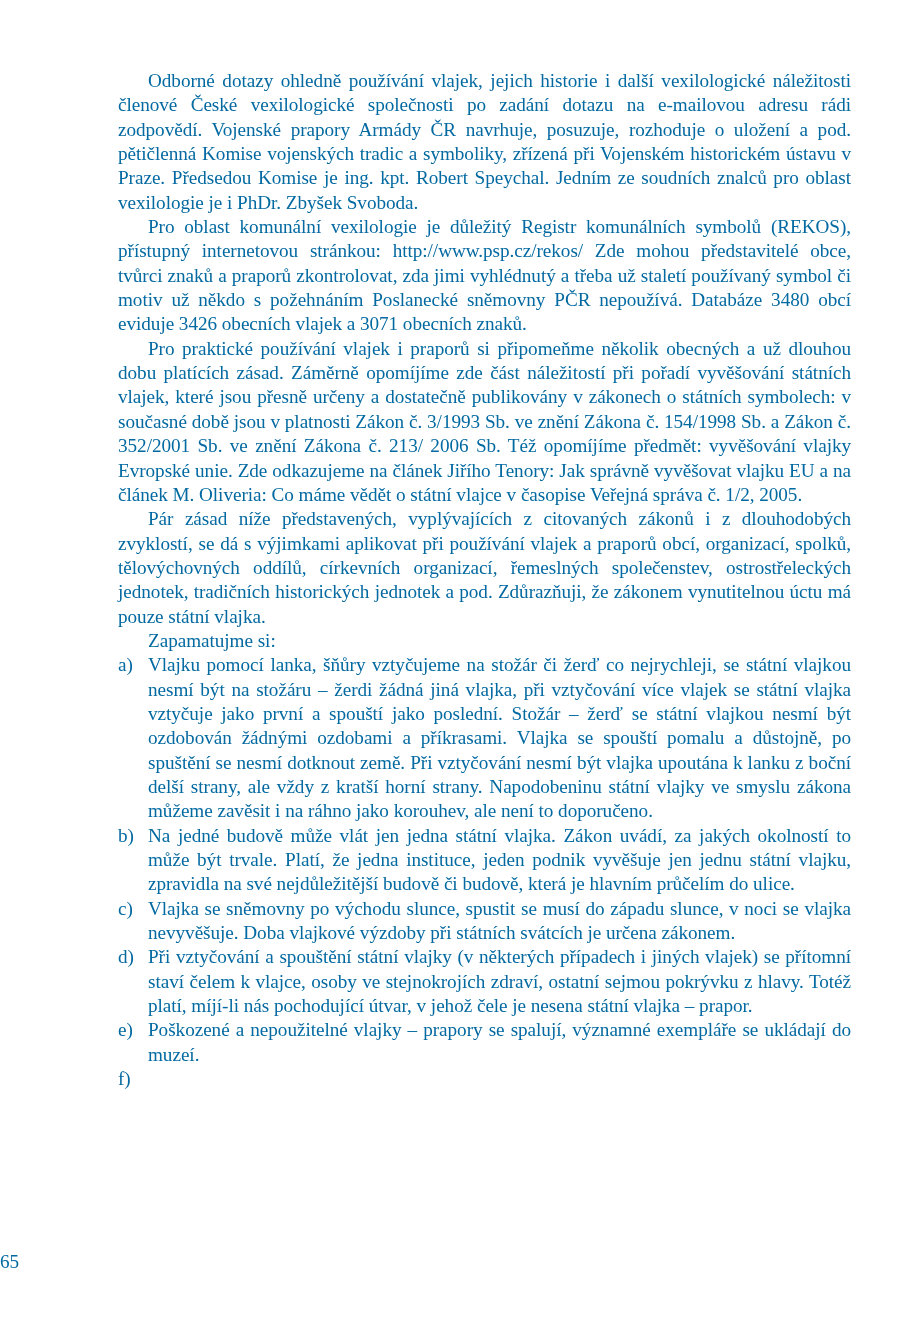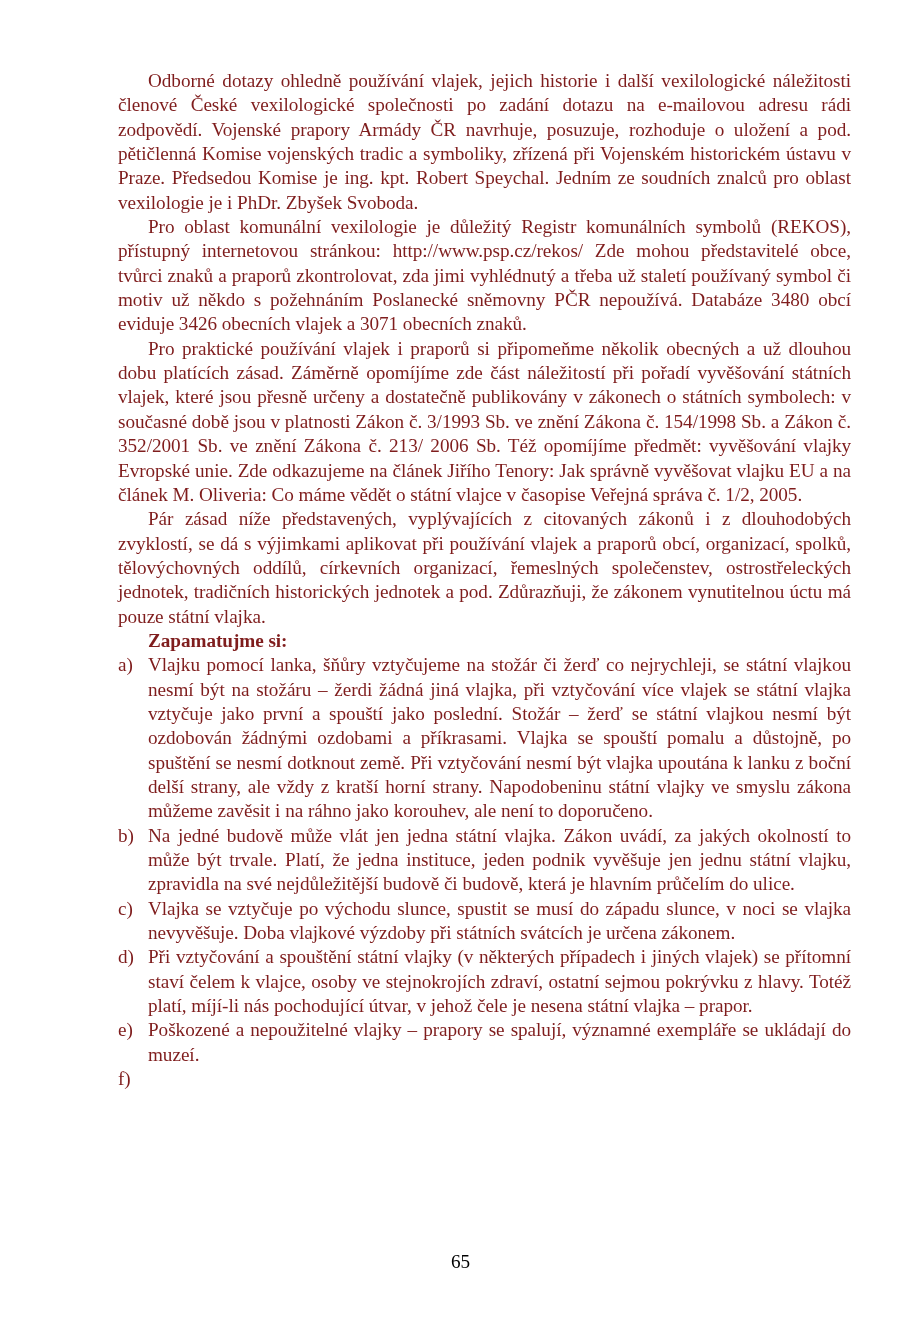--- a/index.html
+++ b/index.html
@@ -5,41 +5,41 @@
   html, body { margin: 0; padding: 0; background: #ffffff; }
   body { width: 921px; height: 1329px; position: relative; overflow: hidden; }
   .page {
     position: absolute;
     left: 118px;
     top: 69px;
     width: 733px;
     font-family: "DejaVu Serif", "Liberation Serif", serif;
     font-size: 17.4px;
     line-height: 24.35px;
-    color: #7f1d1d;
+    color: #0369a1;
     text-align: justify;
     hyphens: manual;
   }
   .page p { margin: 0; text-indent: 30px; }
   .heading {
     margin-top: 20px;
-    font-weight: bold;
+    font-weight: normal;
     text-indent: 0;
   }
   ol.rules { list-style: none; margin: 0; padding: 0; }
   ol.rules li { position: relative; padding-left: 30px; }
   ol.rules li .marker { position: absolute; left: 0; top: 0; }
   .page-number {
     position: absolute;
     left: 0; right: 0;
     top: 1251px;
-    text-align: center;
+    text-align: left;
     font-family: "DejaVu Serif", "Liberation Serif", serif;
     font-size: 17.4px;
-    color: #000000;
+    color: #0369a1;
   }
   
   .page, .page-number { font-family: "Liberation Serif", "DejaVu Serif", serif; font-size: 19.2px; letter-spacing: -0.05px; }
 </style>
 </head>
 <body>
 
 <div class="page">
   <p>Odborné dotazy ohledně používání vlajek, jejich historie i další vexilologické náležitosti členové České vexilologické společnosti po zadání dotazu na e-mailovou adresu rádi zodpovědí. Vojenské prapory Armády ČR navrhuje, posuzuje, rozhoduje o uložení a pod. pětičlenná Komise vojenských tradic a symboliky, zřízená při Vojenském historickém ústavu v Praze. Předsedou Komise je ing. kpt. Robert Speychal. Jedním ze soudních znalců pro oblast vexilologie je i PhDr. Zbyšek Svoboda.</p>
   <p>Pro oblast komunální vexilologie je důležitý Registr komunálních symbolů (REKOS), přístupný internetovou stránkou: http://www.psp.cz/rekos/ Zde mohou představitelé obce, tvůrci znaků a praporů zkontrolovat, zda jimi vyhlédnutý a třeba už staletí používaný symbol či motiv už někdo s požehnáním Poslanecké sněmovny PČR nepoužívá. Databáze 3480 obcí eviduje 3426 obecních vlajek a 3071 obecních znaků.</p>
@@ -52,21 +52,21 @@
     <li>
       <span class="marker">a)</span>
       <span>Vlajku pomocí lanka, šňůry vztyčujeme na stožár či žerď co nejrychleji, se státní vlajkou nesmí být na stožáru – žerdi žádná jiná vlajka, při vztyčování více vlajek se státní vlajka vztyčuje jako první a spouští jako poslední. Stožár – žerď se státní vlajkou nesmí být ozdobován žádnými ozdobami a příkrasami. Vlajka se spouští pomalu a důstojně, po spuštění se nesmí dotknout země. Při vztyčování nesmí být vlajka upoutána k lanku z boční delší strany, ale vždy z kratší horní strany. Napodobeninu státní vlajky ve smyslu zákona můžeme zavěsit i na ráhno jako korouhev, ale není to doporučeno.</span>
     </li>
     <li>
       <span class="marker">b)</span>
       <span>Na jedné budově může vlát jen jedna státní vlajka. Zákon uvádí, za jakých okolností to může být trvale. Platí, že jedna instituce, jeden podnik vyvěšuje jen jednu státní vlajku, zpravidla na své nejdůležitější budově či budově, která je hlavním průčelím do ulice.</span>
     </li>
     <li>
       <span class="marker">c)</span>
-      <span>Vlajka se vztyčuje po východu slunce, spustit se musí do západu slunce, v noci se vlajka nevyvěšuje. Doba vlajkové výzdoby při státních svátcích je určena zákonem.</span>
+      <span>Vlajka se sněmovny po východu slunce, spustit se musí do západu slunce, v noci se vlajka nevyvěšuje. Doba vlajkové výzdoby při státních svátcích je určena zákonem.</span>
     </li>
     <li>
       <span class="marker">d)</span>
       <span>Při vztyčování a spouštění státní vlajky (v některých případech i jiných vlajek) se přítomní staví čelem k vlajce, osoby ve stejnokrojích zdraví, ostatní sejmou pokrývku z hlavy. Totéž platí, míjí-li nás pochodující útvar, v jehož čele je nesena státní vlajka – prapor.</span>
     </li>
     <li>
       <span class="marker">e)</span>
       <span>Poškozené a nepoužitelné vlajky – prapory se spalují, významné exempláře se ukládají do muzeí.</span>
     </li>
     <li>

